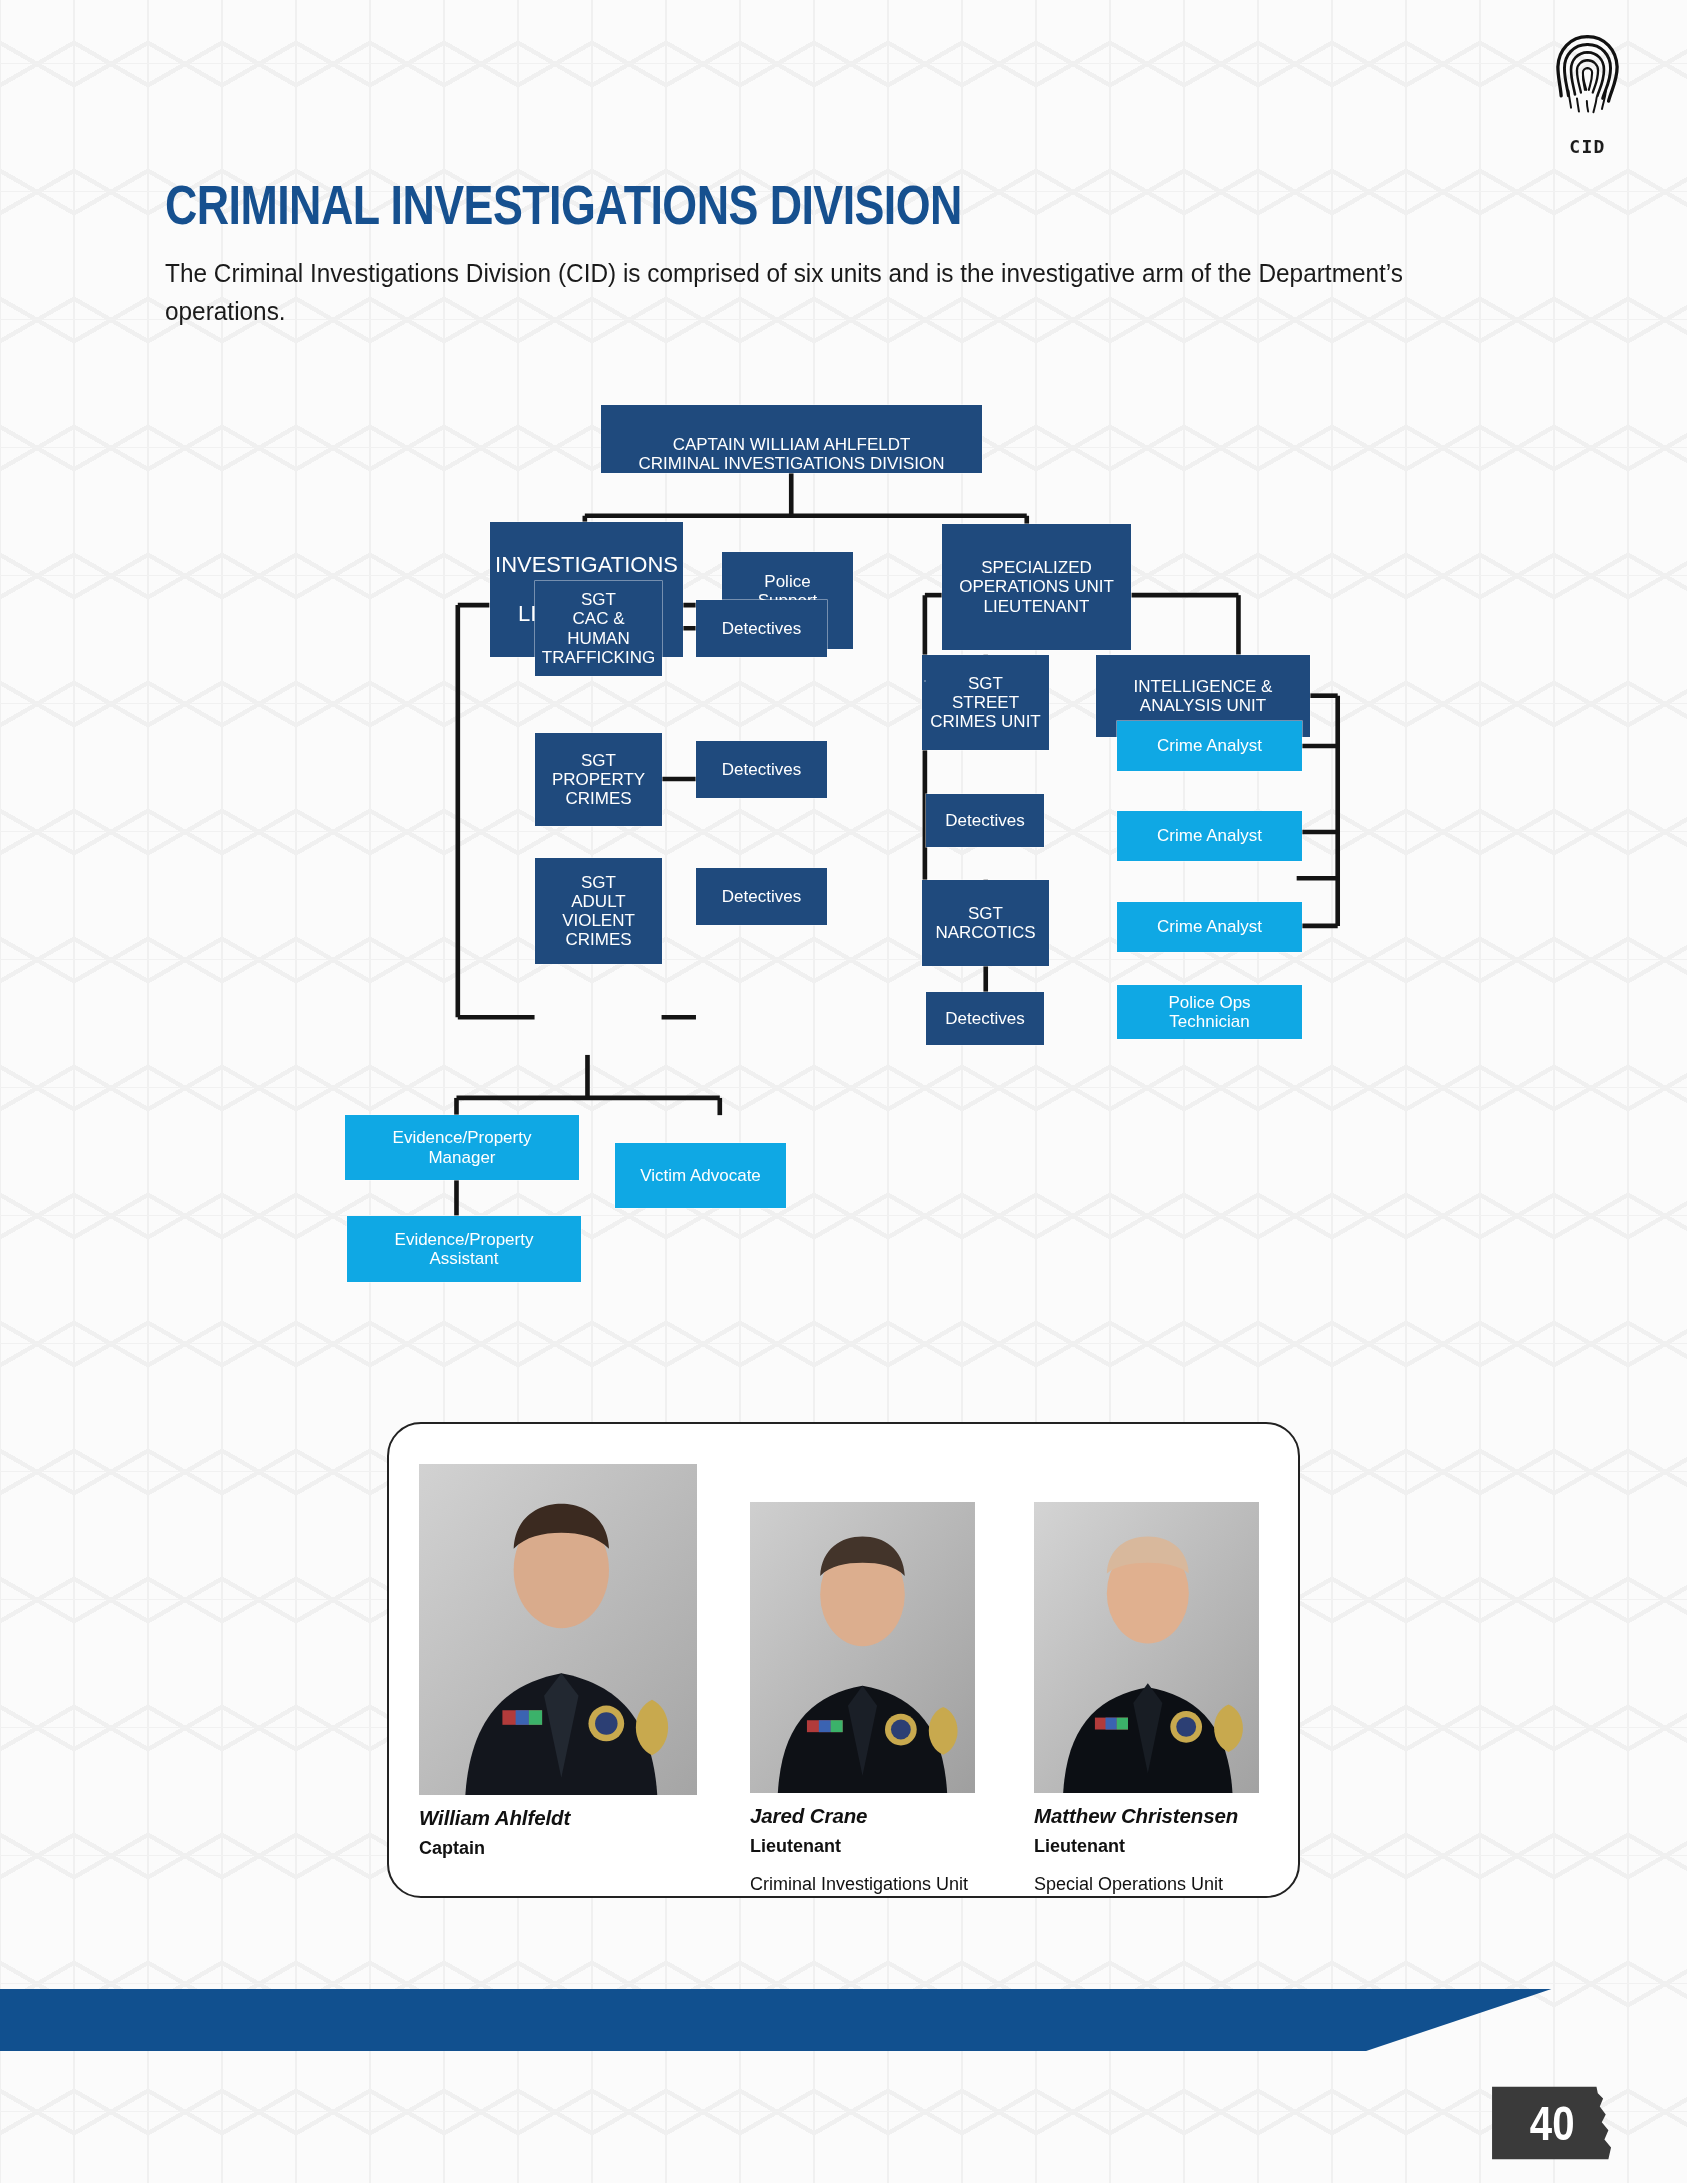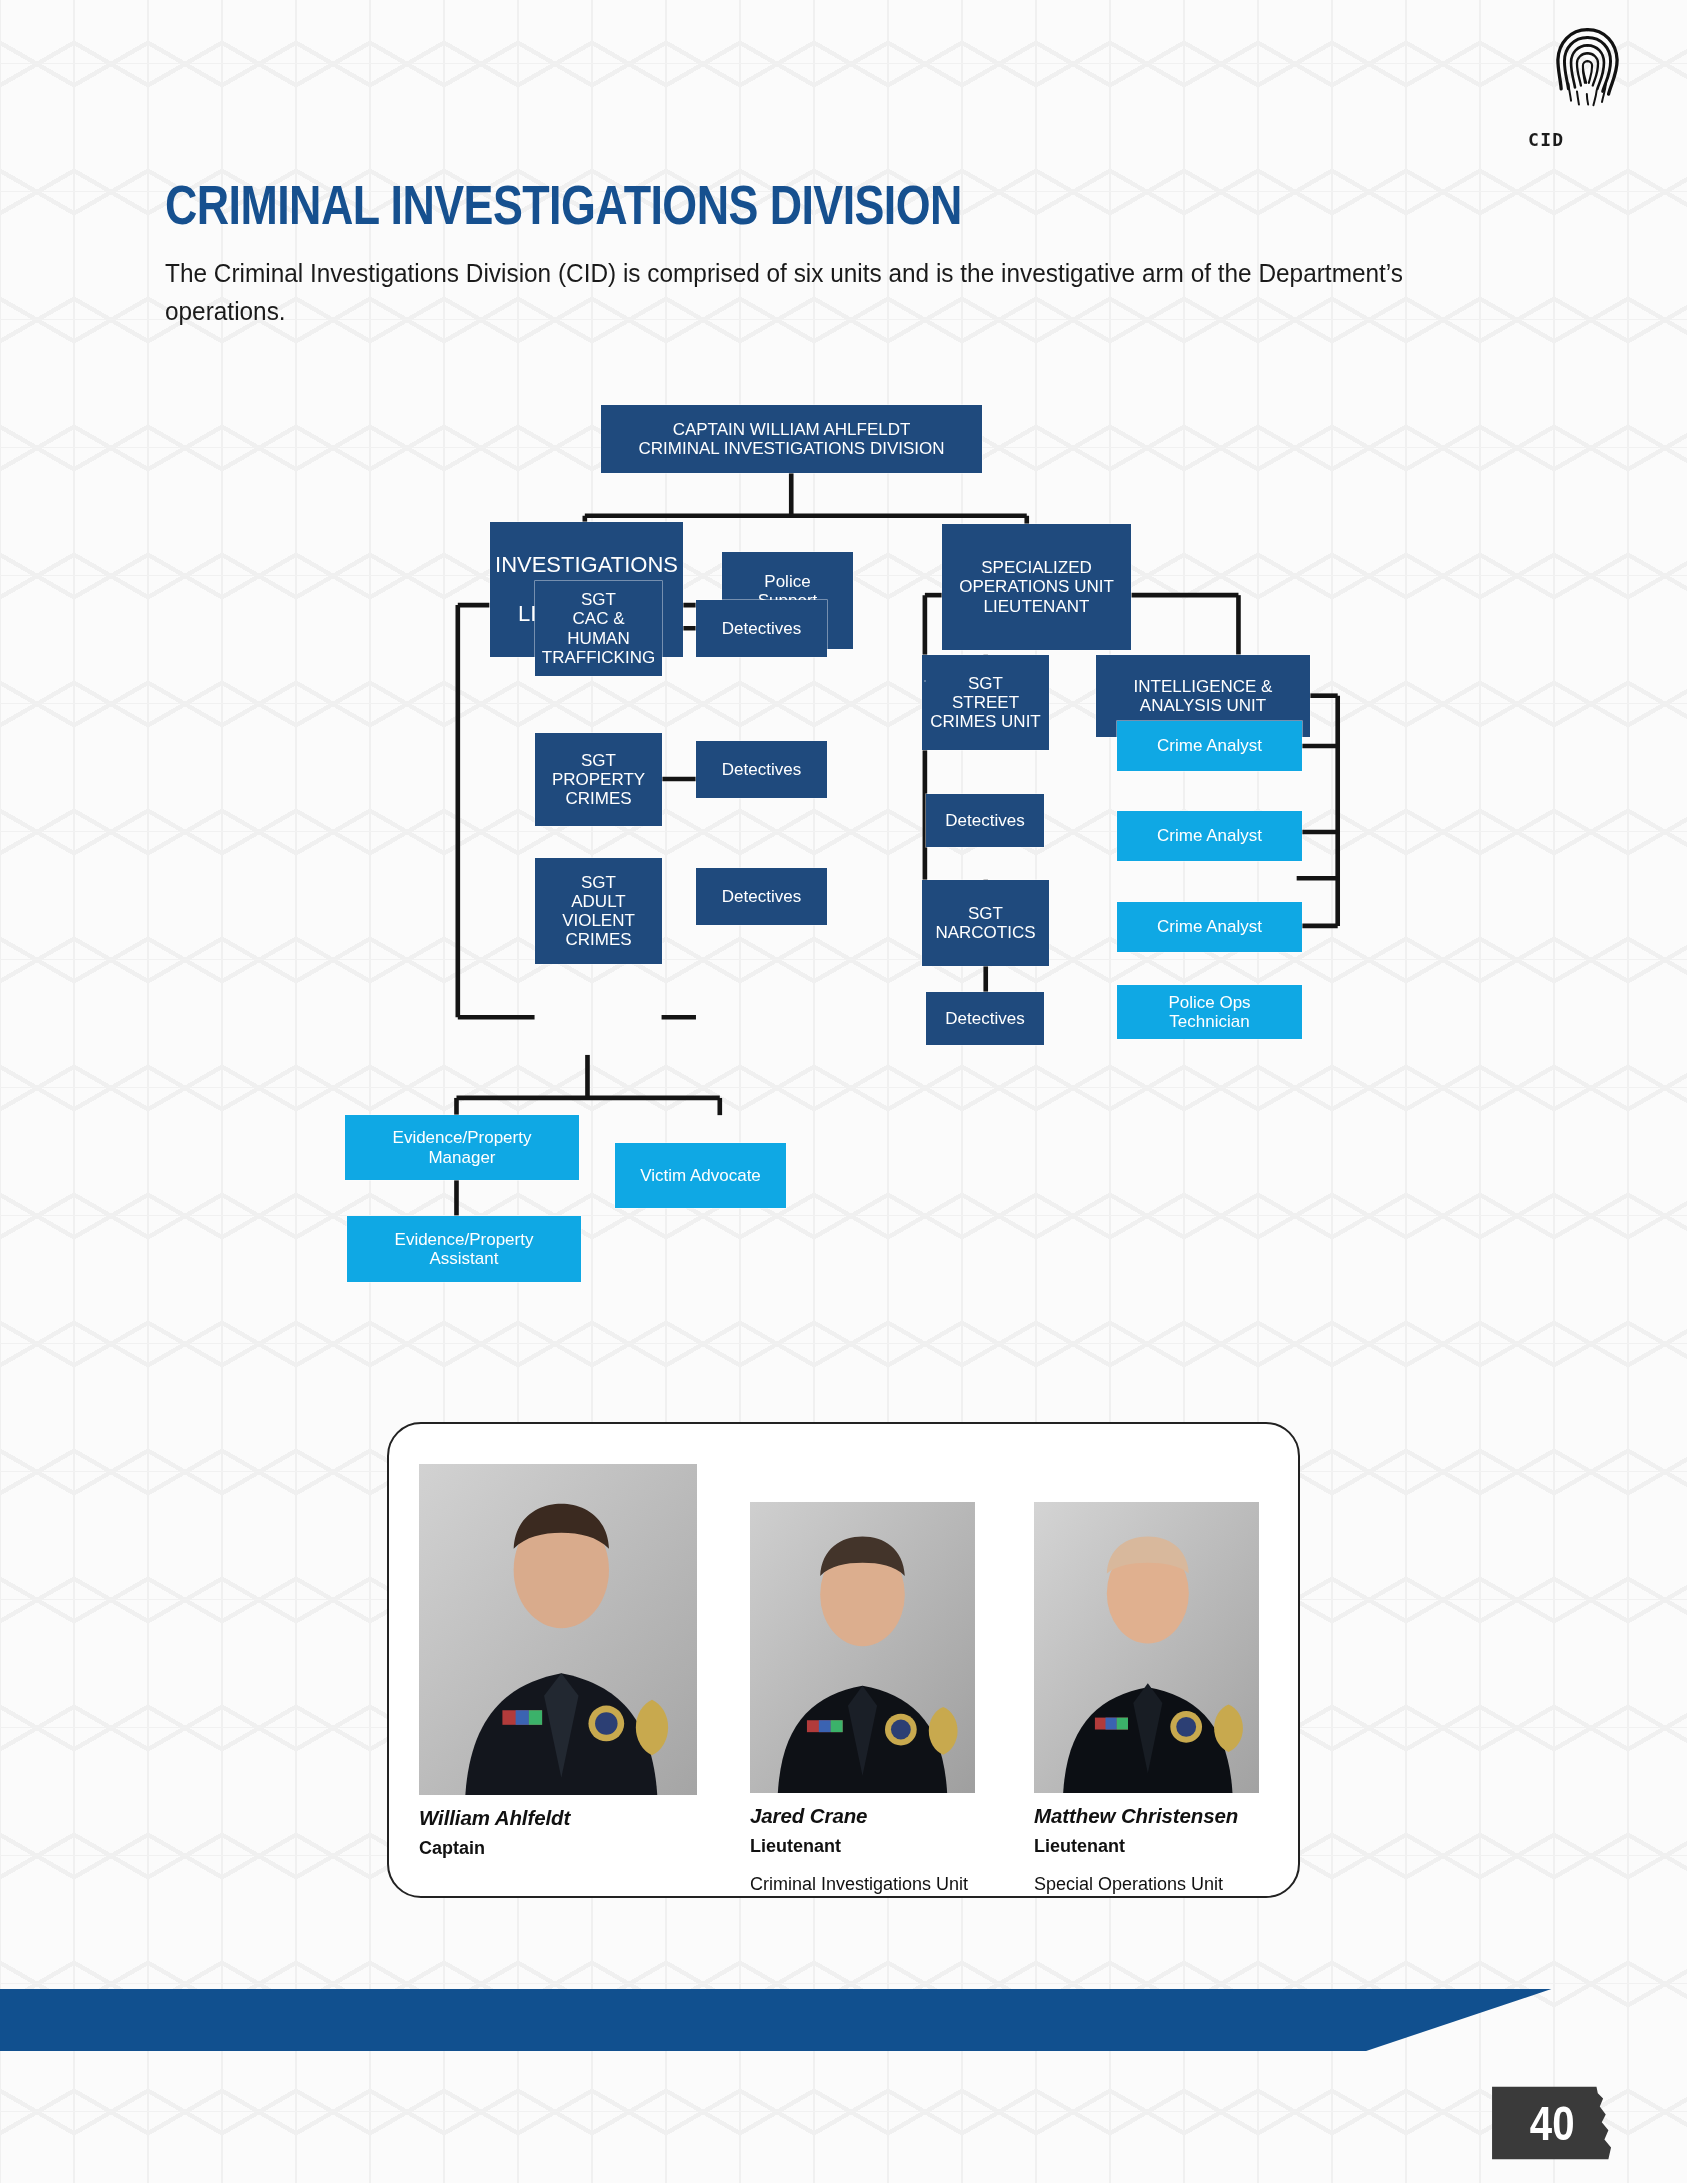--- a/index.html
+++ b/index.html
@@ -28,22 +28,22 @@
     position:absolute; inset:0;
     background-image:
       repeating-linear-gradient(0deg, transparent 0 64px, #f1f1f1 64px 65px, transparent 65px 128px);
     background-size: 74px 128px;
   }
 
   .page { position: absolute; inset: 0; z-index: 2; }
 
   
   #cid-logo {
-    position: absolute; left: 1528px; top: 20px;
-    width: 119px; text-align: left;
+    position: absolute; left: 1528px; top: 27px;
+    width: 119px; text-align: center;
   }
   #cid-logo .mark { width: 79px; height: 106px; margin: 0 auto; display:block; }
   #cid-logo .cid-label {
     font-family: "DejaVu Sans Mono", monospace;
     font-weight: 700; font-size: 18px; letter-spacing: 1.3px;
     color: #1c1c1c; margin-top: 2.6px;
   }
 
   #page-title {
     position: absolute; left: 165px; top: 177px;
@@ -189,21 +189,21 @@
 
         <path d="M1980 462 L2022 462"></path>
         <path d="M2022 462 L2022 810"></path>
         <path d="M2022 538 L1960 538"></path>
         <path d="M2022 668 L1960 668"></path>
         <path d="M2022 738 L1960 738"></path>
         <path d="M2022 810 L1960 810"></path>
       </g>
     </svg>
 
-    <div class="node dark" style="left:601px; top:14.6px; width:381px; height:68px; font-size:17px;">
+    <div class="node dark" style="left:601px; top:14.6px; width:381px; height:68px; font-size:17px;align-items:flex-end;">
       <span>CAPTAIN WILLIAM AHLFELDT<br>CRIMINAL INVESTIGATIONS DIVISION</span>
     </div>
 
     <div class="node dark" style="left:490px; top:132px; width:193px; height:135px; font-size:22px;">
       <span>INVESTIGATIONS<br>UNIT<br>LIEUTENANT</span>
     </div>
 
     <div class="node dark" style="left:722px; top:162px; width:131px; height:97px; font-size:17px;">
       <span>Police<br>Support<br>Specialist</span>
     </div>

